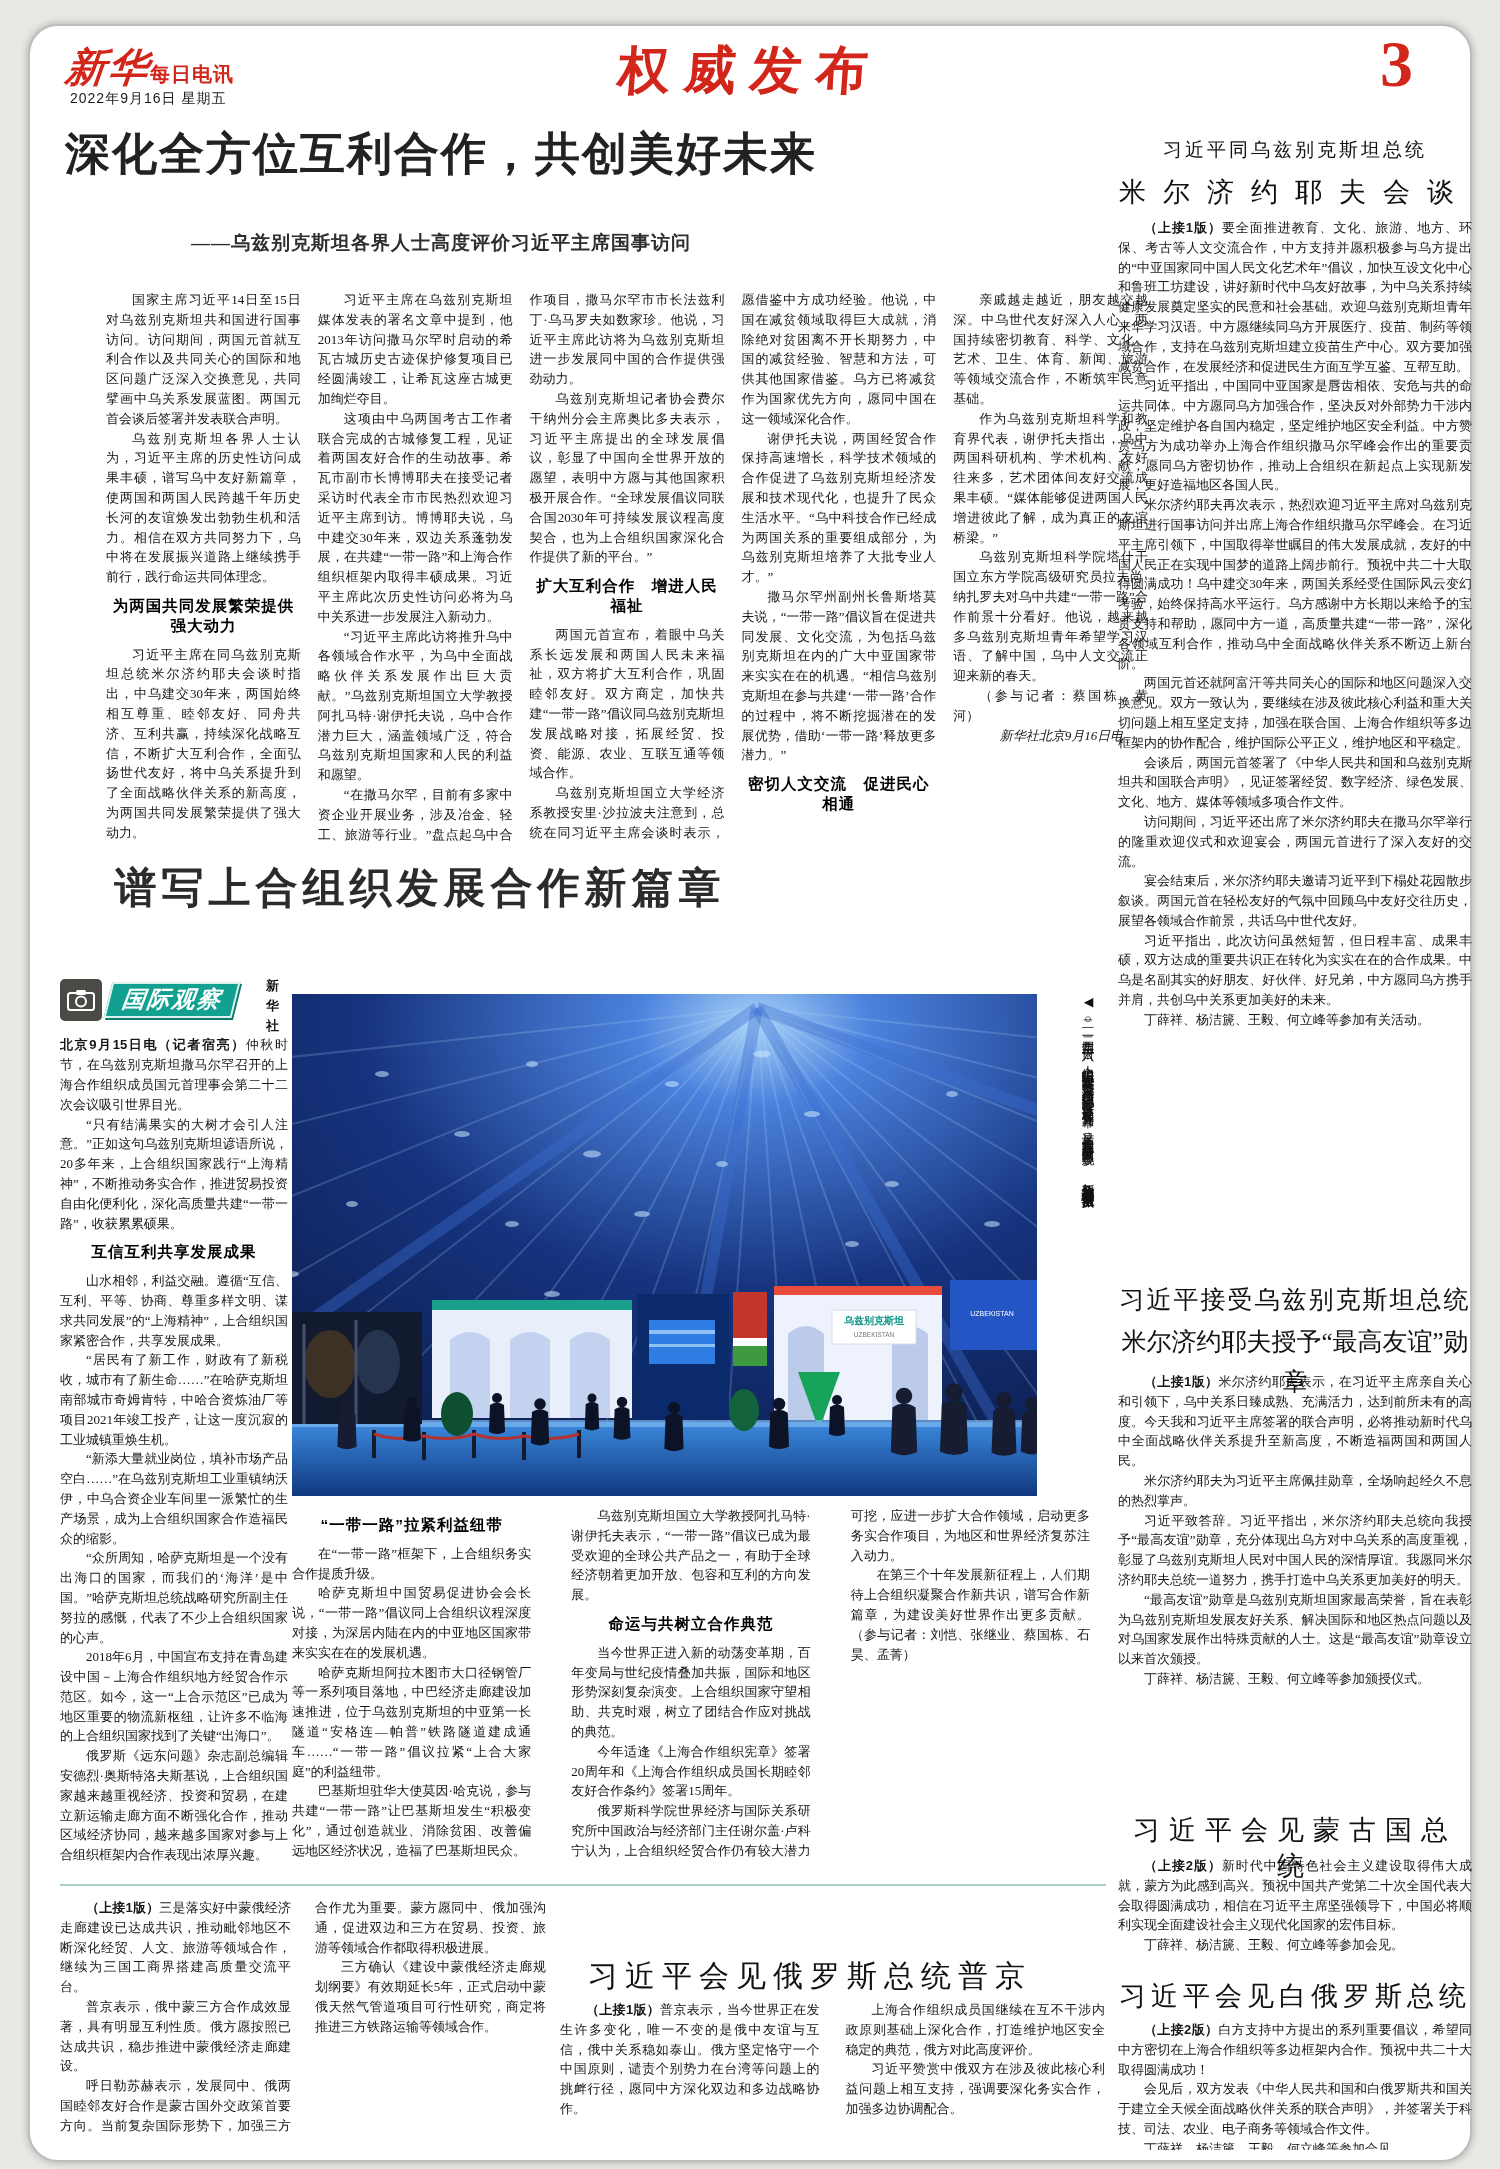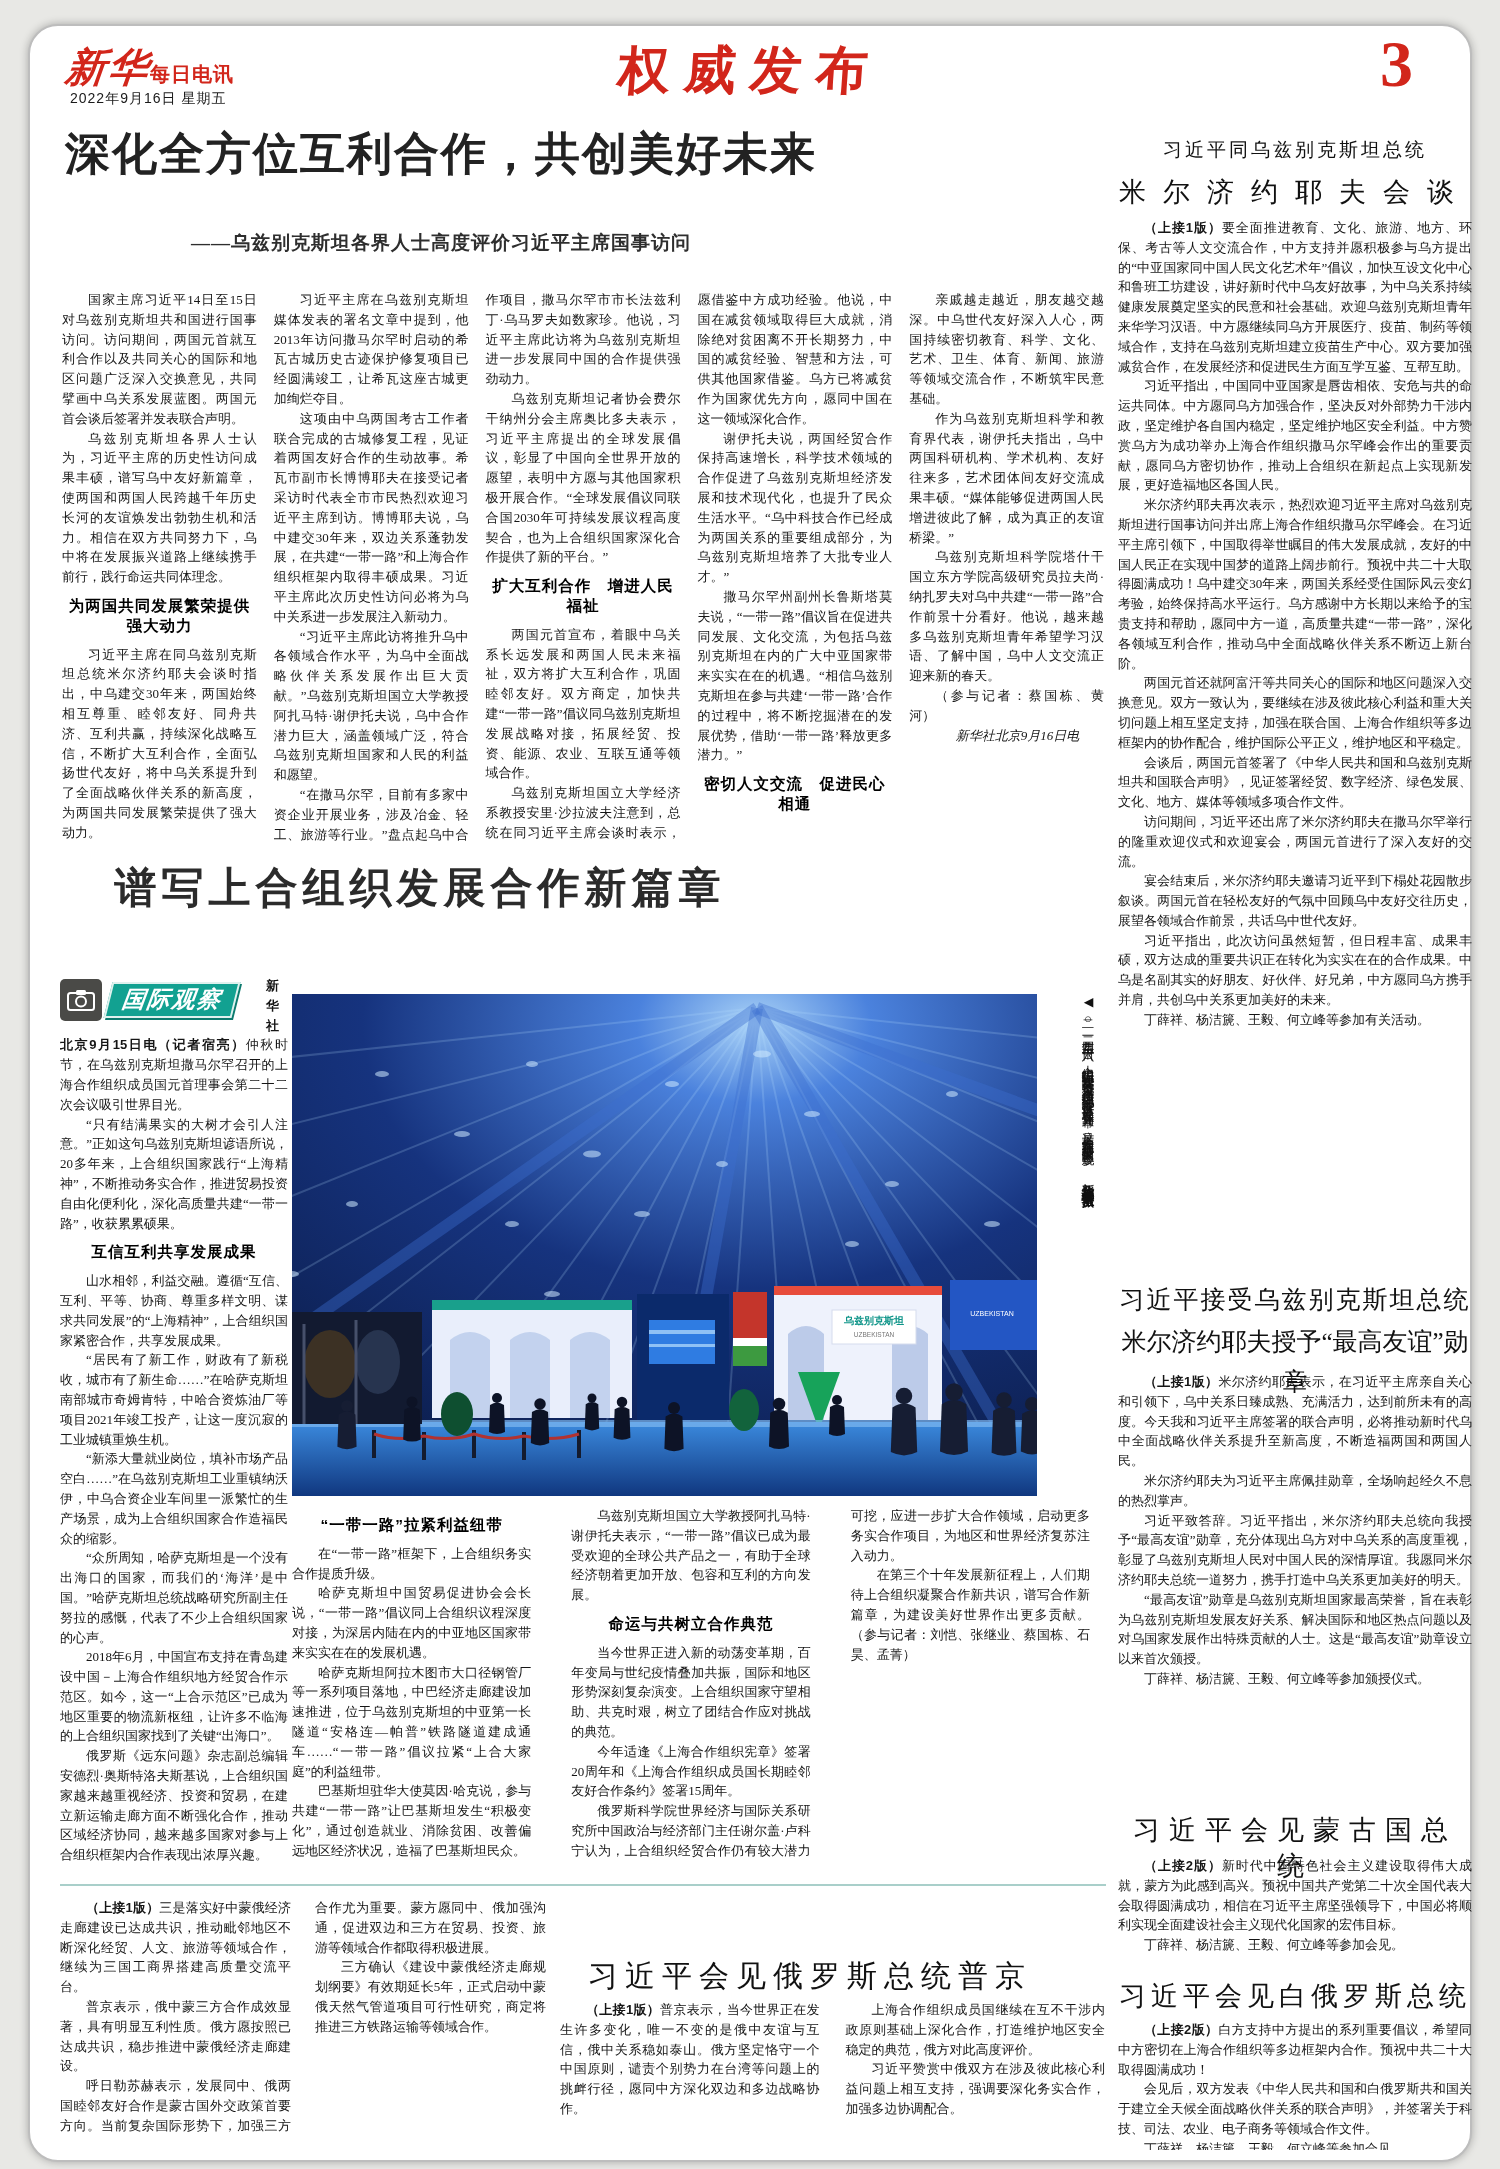--- a/index.html
+++ b/index.html
@@ -17,21 +17,21 @@
   .logo-sub{font-family:var(--sans);font-weight:700;font-size:20px;color:var(--red);letter-spacing:1px;}
   .date-line{font-family:var(--sans);font-size:14px;color:#1a1a1a;letter-spacing:1px;}
   .section-title{width:100%;text-align:center;font-size:52px;font-weight:900;color:var(--red);letter-spacing:14px;font-family:var(--serif);transform:skewX(-4deg);}
   .pagenum{font-size:66px;font-weight:700;color:var(--red);font-family:var(--serif);}
   
   .bodytxt{font-size:13px;line-height:19.8px;text-align:justify;overflow:hidden;color:#151515;}
   .bodytxt p{margin:0;text-indent:2em;}
   .colsub{font-family:var(--sans);font-weight:700;font-size:15.5px;text-align:center;text-indent:0 !important;margin:9px 0 !important;letter-spacing:1px;color:#000;}
   .lead-in{font-family:var(--sans);font-weight:700;}
   .sig{text-align:center;padding-right:4px;font-style:italic;}
-  .cols5{column-count:5;column-gap:17px;column-fill:auto;}
+  .cols5{column-count:5;column-gap:17px;column-fill:auto;margin-left:44px;}
   .cols3{column-count:3;column-gap:40px;column-fill:auto;}
   .cols2{column-count:2;column-gap:24px;column-fill:auto;}
   
   .lead-hl{width:762px;text-align:center;font-size:45px;font-weight:900;color:#222;letter-spacing:2px;font-family:var(--serif);}
   .lead-sub{width:762px;text-align:center;font-size:19px;font-weight:700;color:#2e2e2e;letter-spacing:1px;}
   .r-hl{width:354px;text-align:center;font-family:var(--serif);color:#111;}
   .sco-hl{width:720px;text-align:center;font-family:var(--serif);font-weight:700;font-size:42px;letter-spacing:5px;color:#2b2b2b;}
   .mid-hl{text-align:center;font-family:var(--serif);font-size:30px;letter-spacing:7px;color:#111;margin-top:20px;}
   
   .obs-badge{float:left;width:198px;height:44px;margin:2px 8px 4px 0;display:flex;align-items:center;}

